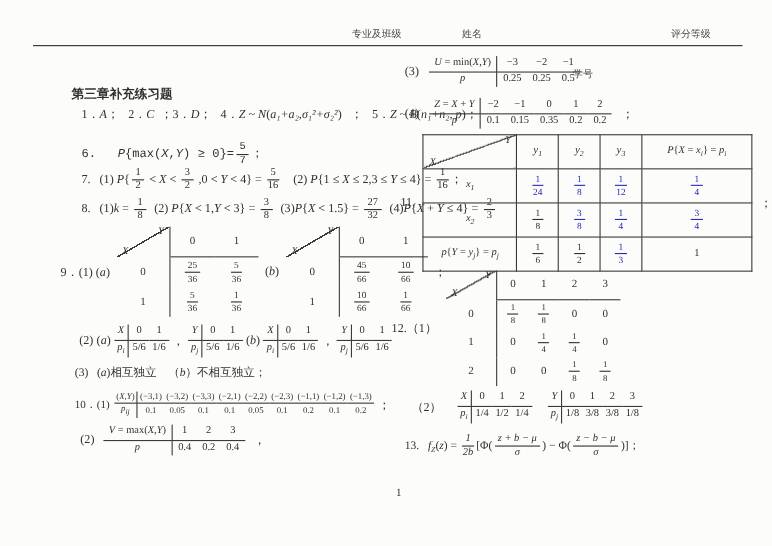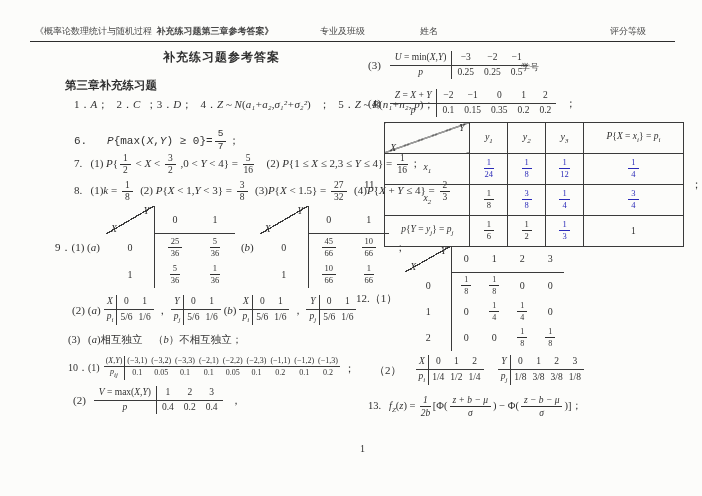--- a/index.html
+++ b/index.html
@@ -59,28 +59,26 @@
   .gt .lbl{font-size:9.5px;}
   .gt .corner{background:linear-gradient(to bottom right,transparent 49%,#3a3a3a 49%,#3a3a3a 51%,transparent 51%);position:relative;}
   .gt .frac{font-size:8.5px;}
   .pageno{font-size:10px;}
 </style>
 </head>
 <body>
 
 <div class="page">
 
-  <span class="abs hf" style="left:35px;top:25px;"><span class="tk">《概率论数理统计与随机过程  </span><b>补充练习题第三章参考答案》</b></span>
   <span class="abs hf" style="left:320px;top:25px;">专业及班级</span>
   <span class="abs hf" style="left:420px;top:25px;">姓名</span>
   <span class="abs hf" style="left:521px;top:25px;margin-top:36px;">学号</span>
   <span class="abs hf" style="left:610px;top:25px;">评分等级</span>
   <div class="hrule"></div>
 
-  <div class="abs doc-title" style="left:163px;top:49px;">补充练习题参考答案</div>
   <div class="abs sec-title" style="left:65px;top:78px;">第三章补充练习题</div>
 
   <div class="line" style="left:74px;top:91px;"><span class="tk">1．</span><span class="tk i">A</span><span class="tk">；   2．</span><span class="tk i">C</span><span class="tk">  ；3．</span><span class="tk i">D</span><span class="tk">；   4．</span><span class="tk i">Z</span><span class="tk"> ~ </span><span class="tk i">N</span><span class="tk">(</span><span class="tk i">a₁+a₂,σ₁²+σ₂²</span><span class="tk">)   ；   5．</span><span class="tk i">Z</span><span class="tk"> ~ </span><span class="tk i">B</span><span class="tk">(</span><span class="tk i">n₁+n₂, p</span><span class="tk">)；</span></div>
   <div class="line" style="left:74px;top:128px;font-family:Liberation Mono, monospace;"><span class="tk">6.   </span><span class="tk i">P</span><span class="tk">{max(</span><span class="tk i">X</span><span class="tk">,</span><span class="tk i">Y</span><span class="tk">) ≥ 0}=</span><span class="frac"><span class="fn">5</span><span class="fd">7</span></span><span class="tk">；</span></div>
   <div class="line" style="left:74px;top:150px;"><span class="tk">7.   (1) </span><span class="tk i">P</span><span class="tk">{</span><span class="frac"><span class="fn">1</span><span class="fd">2</span></span><span class="tk"> &lt; </span><span class="tk i">X</span><span class="tk"> &lt; </span><span class="frac"><span class="fn">3</span><span class="fd">2</span></span><span class="tk"> ,0 &lt; </span><span class="tk i">Y</span><span class="tk"> &lt; 4} = </span><span class="frac"><span class="fn">5</span><span class="fd">16</span></span><span class="tk">    (2) </span><span class="tk i">P</span><span class="tk">{1 ≤ </span><span class="tk i">X</span><span class="tk"> ≤ 2,3 ≤ </span><span class="tk i">Y</span><span class="tk"> ≤ 4} = </span><span class="frac"><span class="fn">1</span><span class="fd">16</span></span><span class="tk">；</span></div>
   <div class="line" style="left:74px;top:177px;"><span class="tk">8.   (1)</span><span class="tk i">k</span><span class="tk"> = </span><span class="frac"><span class="fn">1</span><span class="fd">8</span></span><span class="tk">  (2) </span><span class="tk i">P</span><span class="tk">{</span><span class="tk i">X</span><span class="tk"> &lt; 1,</span><span class="tk i">Y</span><span class="tk"> &lt; 3} = </span><span class="frac"><span class="fn">3</span><span class="fd">8</span></span><span class="tk">  (3)</span><span class="tk i">P</span><span class="tk">{</span><span class="tk i">X</span><span class="tk"> &lt; 1.5} = </span><span class="frac"><span class="fn">27</span><span class="fd">32</span></span><span class="tk">  (4)</span><span class="tk i">P</span><span class="tk">{</span><span class="tk i">X</span><span class="tk"> + </span><span class="tk i">Y</span><span class="tk"> ≤ 4} = </span><span class="frac"><span class="fn">2</span><span class="fd">3</span></span></div>
 
   <div class="row" style="left:55px;top:204px;height:86px;gap:6px;">
     <span class="lab"><span class="tk">9．(1) (</span><span class="tk i">a</span><span class="tk">)</span></span>
     <table class="dt d9"><tbody><tr><td class="corner">

